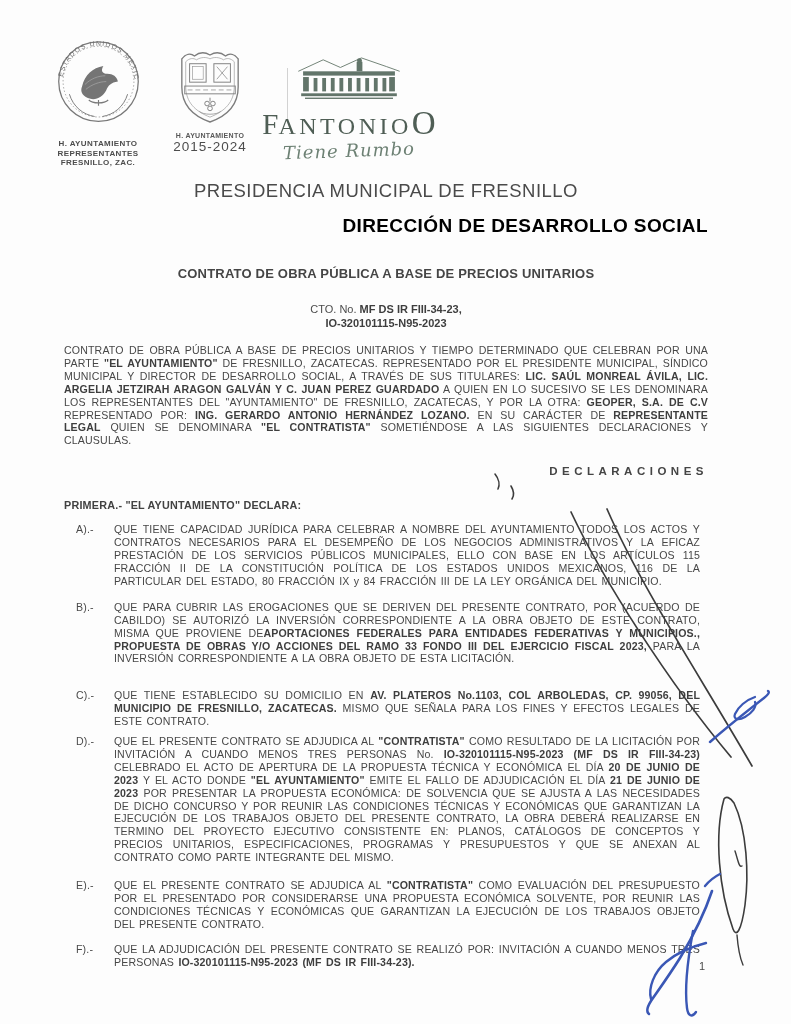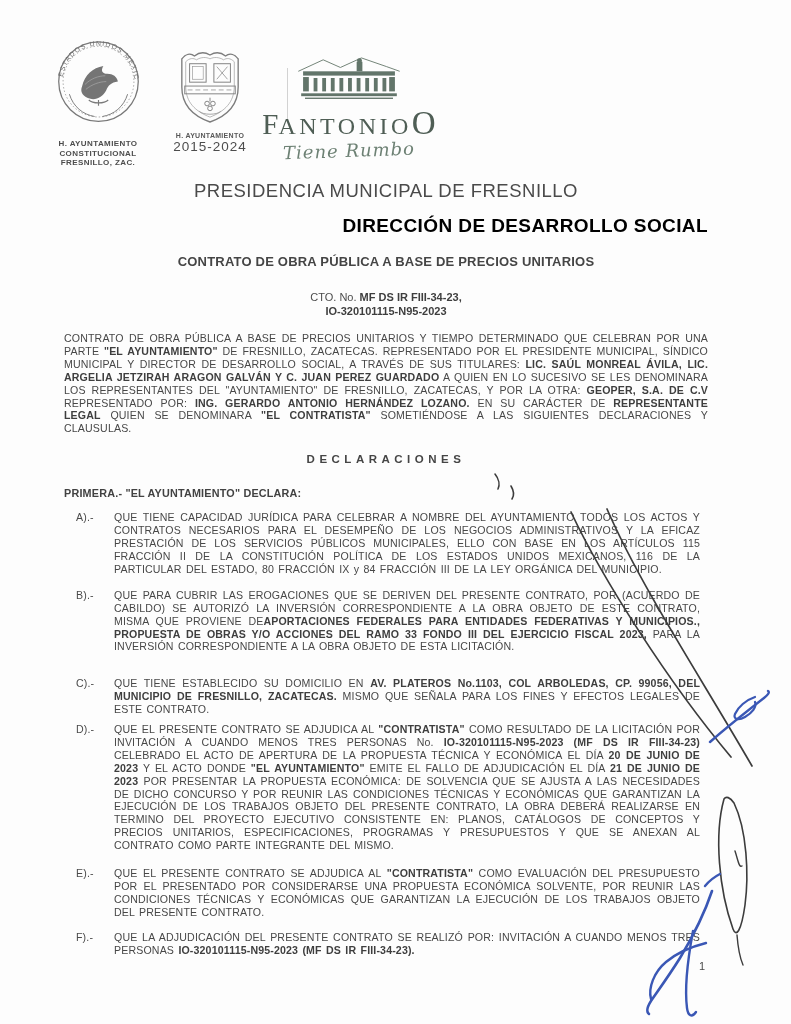--- a/index.html
+++ b/index.html
@@ -23,25 +23,25 @@
   .wm-first{font-size:29px;}
   .wm-mid{font-size:24px;letter-spacing:3.5px;}
   .wm-last{font-size:33px;}
   .tagline{font-family:"DejaVu Serif",serif;font-style:italic;font-size:18px;
            color:#6d8174;letter-spacing:1px;transform:rotate(-2deg);margin-top:-2px;}
 
   
   .content{position:absolute;left:64px;top:172px;width:644px;}
   .t1{margin-top:8px;text-align:center;font-size:18.5px;letter-spacing:.5px;color:#4a4a4a;}
   .t2{margin-top:13px;text-align:right;font-size:19px;font-weight:bold;letter-spacing:.4px;color:#000000;}
-  .t3{margin-top:17px;text-align:center;font-size:13px;font-weight:bold;letter-spacing:.2px;color:#454545;}
+  .t3{margin-top:29px;text-align:center;font-size:13px;font-weight:bold;letter-spacing:.2px;color:#454545;}
   .cto-block{margin-top:22px;text-align:center;font-size:11px;line-height:13.5px;color:#4c4c4c;}
   .para{margin-top:14px;font-size:10.6px;line-height:12.9px;text-align:justify;
         letter-spacing:.15px;word-spacing:1.2px;}
-  .decl-heading{margin-top:18px;text-align:center;font-size:11.5px;font-weight:bold;
+  .decl-heading{margin-top:18px;text-align:right;font-size:11.5px;font-weight:bold;
                 letter-spacing:4.5px;color:#454545;}
   .primera{margin-top:22px;font-size:10.8px;font-weight:bold;color:#424242;letter-spacing:.2px;}
   #clauses{margin-top:12px;}
   .clause{display:flex;font-size:10.6px;line-height:12.9px;letter-spacing:.15px;word-spacing:1.2px;}
   .clause-label{width:38px;margin-left:12px;flex:none;color:#4a4a4a;}
   .clause-text{flex:1;text-align:justify;padding-right:8px;}
   #clauses .clause:nth-child(1){margin-bottom:13px;}
   #clauses .clause:nth-child(2){margin-bottom:24px;}
   #clauses .clause:nth-child(3){margin-bottom:7px;}
   #clauses .clause:nth-child(4){margin-bottom:15px;}
@@ -69,21 +69,21 @@
         <text font-size="7" fill="#6f6f6f" letter-spacing="1.2" font-family="Liberation Sans, sans-serif">
           <textPath href="#sealArc" startOffset="4%">ESTADOS UNIDOS MEXICANOS</textPath>
         </text>
         <path d="M33,52 C36,40 44,33 55,31 C52,36 54,39 59,39 C65,39 69,42 70,47 C63,48 60,51 58,56 C54,64 46,67 39,64 C33,61 31,57 33,52 Z" fill="#757575"></path>
         <path d="M36,50 C42,44 50,41 57,41 M37,55 C43,50 51,47 58,47" stroke="#a3a3a3" stroke-width="0.8" fill="none"></path>
         <path d="M40,66 C44,70 56,70 60,66 M50,66 L50,72" stroke="#7a7a7a" stroke-width="1.2" fill="none"></path>
         <path d="M20,60 C24,73 34,81 46,83 M80,60 C76,73 66,81 54,83" stroke="#7c7c7c" stroke-width="1" fill="none"></path>
       </svg>
       <div class="seal-caption">
         <div>H. AYUNTAMIENTO</div>
-        <div>CONSTITUCIONAL</div>
+        <div>REPRESENTANTES</div>
         <div>FRESNILLO, ZAC.</div>
       </div>
     </div>
 
     <div class="logo-block shield-block">
       <svg width="68" height="76" viewBox="0 0 70 78">
         <path d="M6,9 C10,4 15,3 19,6 C24,2 30,2 35,5 C40,2 46,2 51,6 C55,3 60,4 64,9 L64,38 C64,58 52,68 35,74 C18,68 6,58 6,38 Z" fill="none" stroke="#7d7d7d" stroke-width="1.4"></path>
         <path d="M10,12 C14,8 18,8 21,10 C26,7 31,7 35,9 C39,7 44,7 49,10 C52,8 56,8 60,12 L60,37 C60,54 50,63 35,69 C20,63 10,54 10,37 Z" fill="none" stroke="#9a9a9a" stroke-width="0.7"></path>
         <rect x="14" y="14" width="17" height="19" fill="none" stroke="#818181" stroke-width="1"></rect>
         <rect x="17" y="17" width="11" height="13" fill="none" stroke="#999" stroke-width="0.7"></rect>

